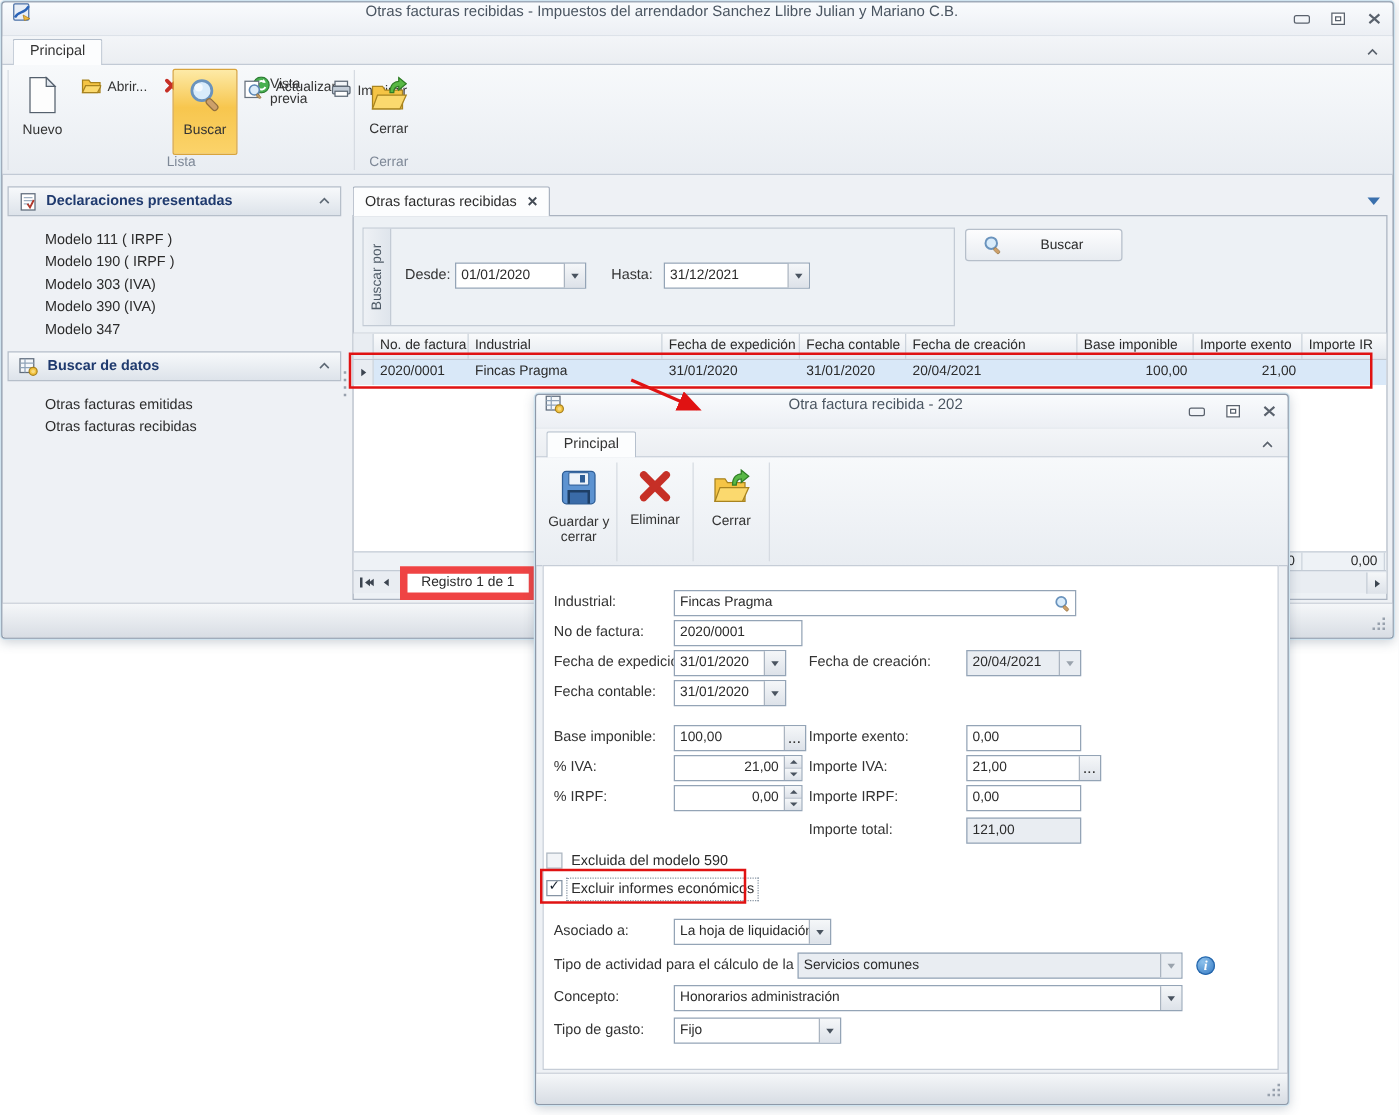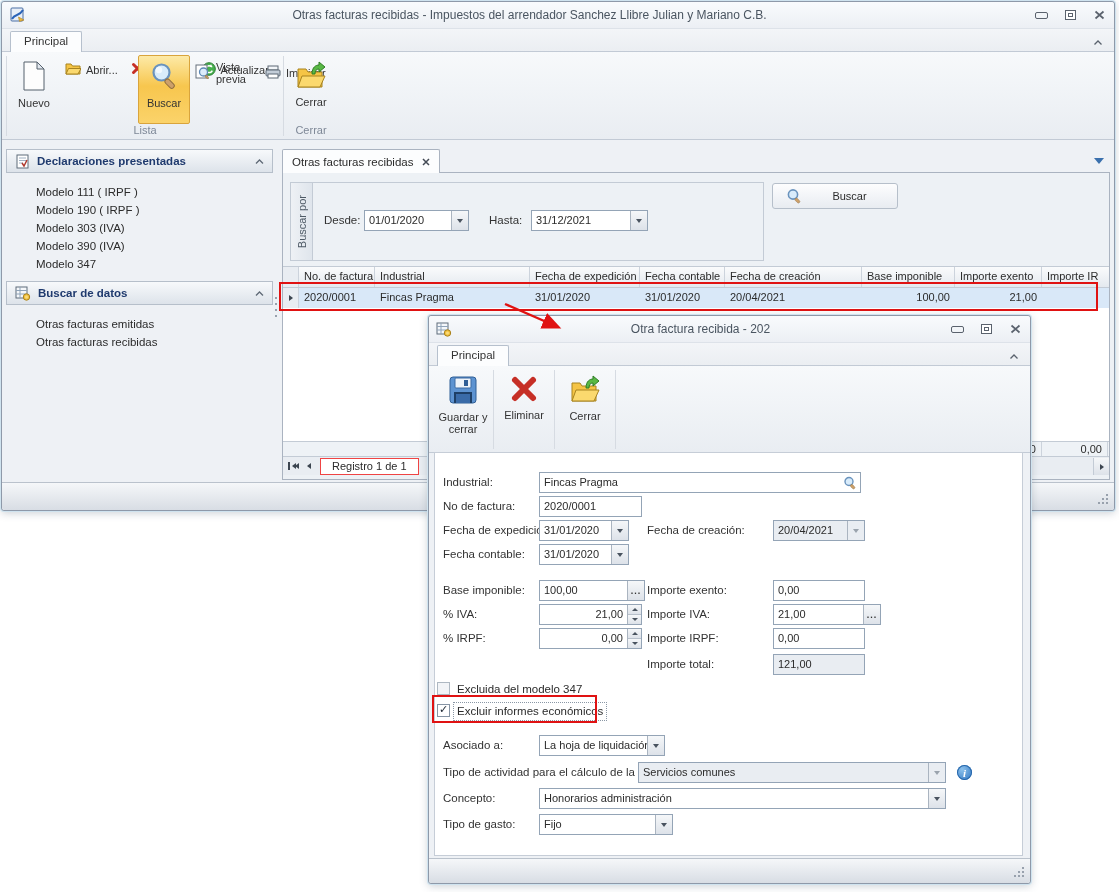--- a/index.html
+++ b/index.html
@@ -4,21 +4,21 @@
 <style>
   html,body{margin:0;padding:0}
   body{width:1119px;height:892px;background:#fff;position:relative;overflow:hidden;
        font-family:"Liberation Sans","DejaVu Sans",sans-serif;font-size:11px;color:#2b2b2b;
        -webkit-font-smoothing:antialiased}
   .abs{position:absolute}
 
   
   .win{position:absolute;border:1px solid #8e99a9;border-radius:3px;background:#eef1f5;
        box-shadow:0 0 0 1px #cfe3ef,0 2px 9px rgba(60,80,100,.28)}
-  .titlebar{height:26px;display:flex;align-items:center;padding:0 7px;
+  .titlebar{height:26px;display:flex;padding:0 7px;
        background:linear-gradient(#f9fbfd,#eceff4);border-bottom:1px solid #dde2e9;border-radius:3px 3px 0 0}
   .titlebar .t{flex:1;text-align:center;color:#4a5561;font-size:12px;white-space:nowrap;overflow:hidden}
   .winbtns{display:flex;gap:13px;align-items:center}
   .wbtn{width:16px;height:12px;display:flex;align-items:center;justify-content:center;cursor:default}
   .g-min{width:11px;height:5px;border:1px solid #5a626d;border-radius:2px}
   .g-res{width:9px;height:8px;border:1px solid #5a626d;position:relative;background:#fff}
   .g-res:before{content:"";position:absolute;left:2px;top:2px;width:3px;height:2px;border:1px solid #5a626d}
 
   .tabrow{position:relative;height:22px;border-bottom:1px solid #c2cad5;background:linear-gradient(#f3f5f8,#ebeef2)}
   .rtab{position:absolute;left:8px;top:2px;bottom:-1px;padding:3px 13px 0;background:#fcfdfe;
@@ -93,21 +93,21 @@
   .ghead{display:flex;height:20px;background:linear-gradient(#fafbfc,#e4e9ef);border-bottom:1px solid #c3cbd5}
   .ghead .cell{border-right:1px solid #ccd3dc;padding:0 5px;line-height:19px;font-size:11px;white-space:nowrap;overflow:hidden;box-sizing:border-box}
   .grow{display:flex;height:20px;background:#d9e8f8}
   .grow .cell{padding:0 5px;line-height:19px;font-size:11px;white-space:nowrap;overflow:hidden;box-sizing:border-box}
   .grow .cell.right{text-align:right}
   .gind{width:16px;background:#e9edf2;border-right:1px solid #ccd3dc;display:flex;align-items:center;justify-content:center;box-sizing:border-box}
   .gfooter{position:absolute;left:0;right:0;bottom:18px;height:15px;background:#eef2f6;border-top:1px solid #c3cbd5}
   .gfooter .fcell{position:absolute;top:0;height:15px;line-height:14px;text-align:right;padding:0 5px;border-right:1px solid #ccd3dc;box-sizing:border-box}
   .gnav{position:absolute;left:0;right:0;bottom:0;height:18px;background:#e9edf2;border-top:1px solid #c3cbd5;display:flex;align-items:center;padding:0 2px}
   .navbtn{width:16px;height:14px;display:flex;align-items:center;justify-content:center;gap:1px}
-  .navlabel{background:#fff;border:1px solid #ef4444;height:15px;line-height:14px;padding:0 11px;margin:0 3px;font-size:11px}
+  .navlabel{background:#fff;border:6px solid #ef4444;height:15px;line-height:14px;padding:0 11px;margin:0 3px;font-size:11px}
   .hscroll-btn{position:absolute;right:0;top:1px;bottom:0;width:15px;border-left:1px solid #c3cbd5;
         background:linear-gradient(#f5f7f9,#dde2e9);display:flex;align-items:center;justify-content:center}
   .navbar-sep{width:2px;height:8px;background:#3c4550;margin-right:1px}
 
   .statusbar{position:absolute;left:0;right:0;bottom:0;background:linear-gradient(#f5f7f9,#d8dde4);
         border-top:1px solid #bac2cc;border-radius:0 0 3px 3px}
   .grip{position:absolute;right:5px;bottom:5px;width:11px;height:11px}
   .grip i{position:absolute;left:0;top:0;width:2px;height:2px;background:transparent;
         box-shadow:8px 0 #98a1ad,4px 4px #98a1ad,8px 4px #98a1ad,0 8px #98a1ad,4px 8px #98a1ad,8px 8px #98a1ad}
 
@@ -583,21 +583,21 @@
     </div>
 
     <span class="flabel" style="left:212px;top:201px">Importe total:</span>
     <div class="field disabled" style="left:338px;top:201px;width:92px">
       <span class="val">121,00</span>
     </div>
 
     <span class="checkbox disabled" style="left:2px;top:229px">
       <span></span>
     </span>
-    <span class="chklabel" style="left:18px;top:227px">Excluida del modelo 347</span>
+    <span class="chklabel" style="left:18px;top:227px">Excluida del modelo 590</span>
 
     <span class="checkbox" style="left:2px;top:251px">
       <span style="margin-top:-2px">✓</span>
     </span>
     <span class="chklabel focus" style="left:18px;top:249px">Excluir informes económicos</span>
 
     <span class="flabel" style="left:8px;top:282px">Asociado a:</span>
     <div class="field" style="left:104px;top:282px;width:126px">
       <span class="val">La hoja de liquidación</span>
       <span class="drop">

